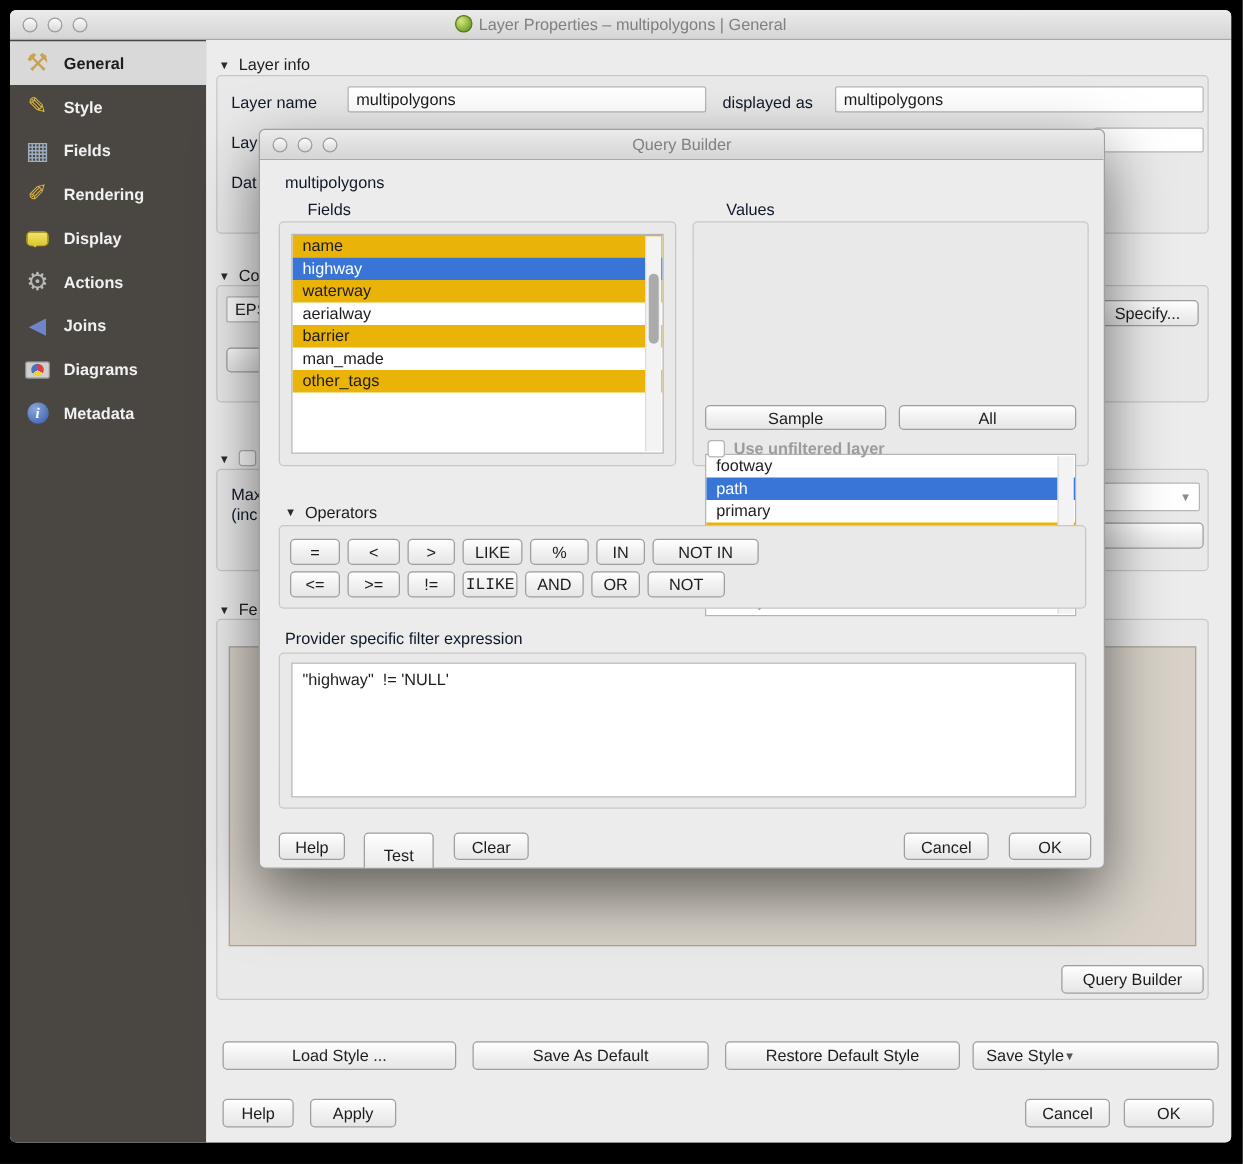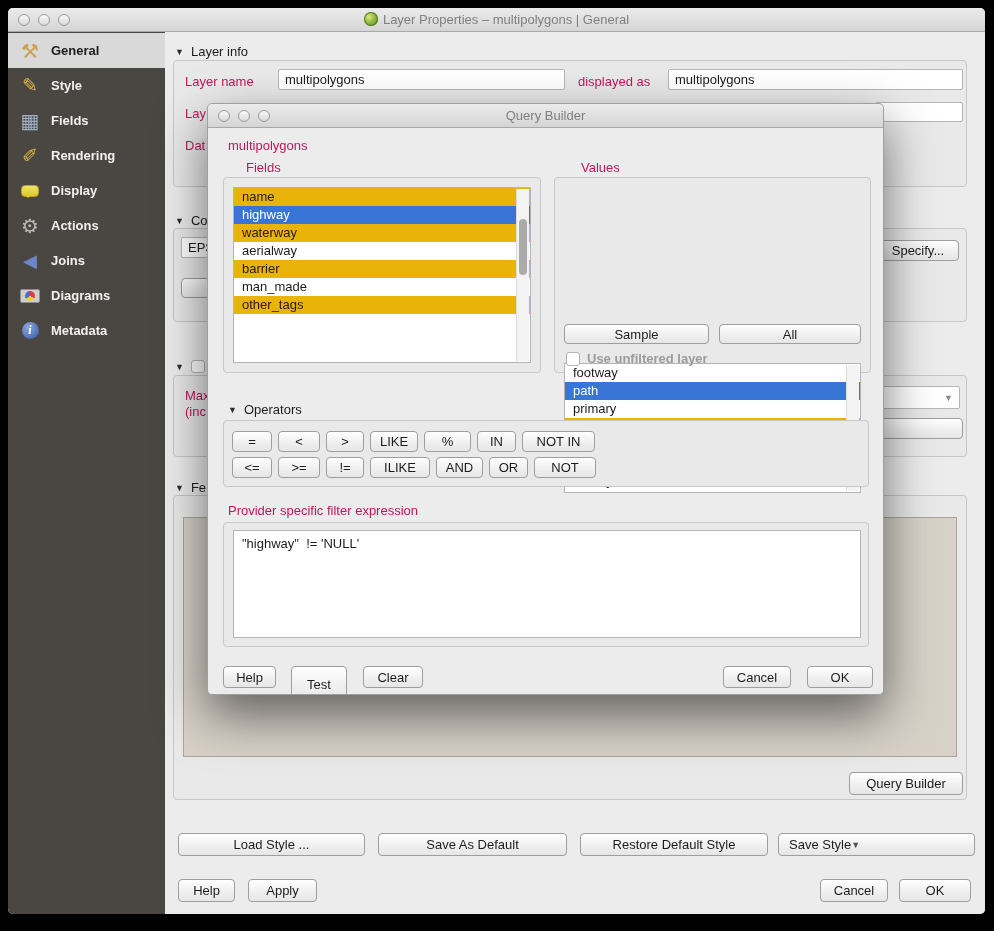--- a/index.html
+++ b/index.html
@@ -32,21 +32,21 @@
   .icon-diagrams-frame { width:20px; height:14px; background:#cfcfcf; border:1px solid #8f8f8f; border-radius:2px; display:flex; align-items:center; justify-content:center; }
   .icon-diagrams-pie { width:10px; height:10px; border-radius:50%; background:conic-gradient(#d94040 0 33%, #e8d33a 33% 66%, #4a6fc4 66% 100%); }
   .icon-metadata-circle { width:17px; height:17px; border-radius:50%; background:radial-gradient(circle at 35% 30%, #8aa6dd, #4a6cb5 75%); color:#fff; font-style:italic; font-family:"Liberation Serif",serif; font-weight:bold; font-size:12px; display:flex; align-items:center; justify-content:center; }
 
   
   .content { position:absolute; left:157px; top:0; right:0; bottom:0; background:#ececec; }
   .abs { position:absolute; }
   .sect-head { font-size:13px; color:#1c1c1c; display:flex; align-items:center; gap:7px; }
   .disc { font-size:9px; color:#2c2c2c; }
   .gbox { background:#e9e9e9; border:1px solid #c7c7c7; border-radius:4px; }
-  .field-label { font-size:13px; color:#be185d; }
+  .field-label { font-size:13px; color:#0f172a; }
   .tinput { background:#fff; border:1px solid #b6b6b6; border-radius:2px; font-size:13px; font-family:"Liberation Sans",sans-serif; padding:2px 6px; color:#1c1c1c; }
   .btn { background:linear-gradient(#ffffff,#f1f1f1 50%,#e6e6e6); border:1px solid #9e9e9e; border-radius:4px; font-size:13px; font-family:"Liberation Sans",sans-serif; color:#1c1c1c; display:flex; align-items:center; justify-content:center; padding:0 10px; cursor:default; }
   .combo-arrow { color:#8a8a8a; font-size:9px; }
   .beige { background:#d7d1c8; border:1px solid #aba49a; }
   .checkbox { width:14px; height:14px; background:#fff; border:1px solid #b3b3b3; border-radius:3px; flex:0 0 14px; }
 
   
   .dialog { position:absolute; left:207px; top:103px; width:677px; height:592px; background:#ececec; border:1px solid #9f9f9f; border-radius:5px; box-shadow:0 20px 50px rgba(0,0,0,.55); z-index:10; overflow:hidden; }
   .dialog .titlebar { border-radius:5px 5px 0 0; }
   .dlg-body { position:absolute; top:24px; left:0; right:0; bottom:0; }
@@ -235,27 +235,27 @@
       <span>Operators</span>
     </div>
     <div class="abs gbox" style="left:15px; top:292px; width:646px; height:67px; padding:10px 0 0 8px;">
       <div class="op-row">
         <div class="btn op-btn" style="width:40px;">=</div>
         <div class="btn op-btn" style="width:42px;">&lt;</div>
         <div class="btn op-btn" style="width:38px;">&gt;</div>
         <div class="btn op-btn" style="width:48px;">LIKE</div>
         <div class="btn op-btn" style="width:47px;">%</div>
         <div class="btn op-btn" style="width:39px;">IN</div>
-        <div class="btn op-btn" style="width:73px;">NOT IN</div>
+        <div class="btn op-btn" style="width:85px;">NOT IN</div>
       </div>
       <div class="op-row">
         <div class="btn op-btn" style="width:40px;">&lt;=</div>
         <div class="btn op-btn" style="width:42px;">&gt;=</div>
         <div class="btn op-btn" style="width:38px;">!=</div>
-        <div class="btn op-btn" style="width:60px;">ILIKE</div>
+        <div class="btn op-btn" style="width:44px;font-family:Liberation Mono, monospace;">ILIKE</div>
         <div class="btn op-btn" style="width:47px;">AND</div>
         <div class="btn op-btn" style="width:39px;">OR</div>
         <div class="btn op-btn" style="width:62px;">NOT</div>
       </div>
     </div>
 
     <div class="abs field-label" style="left:20px; top:375px;">Provider specific filter expression</div>
     <div class="abs gbox" style="left:15px; top:394px; width:646px; height:125px;"></div>
     <div class="abs expr-area" style="left:25px; top:402px; width:628px; height:108px;">"highway"  != 'NULL'</div>
 

